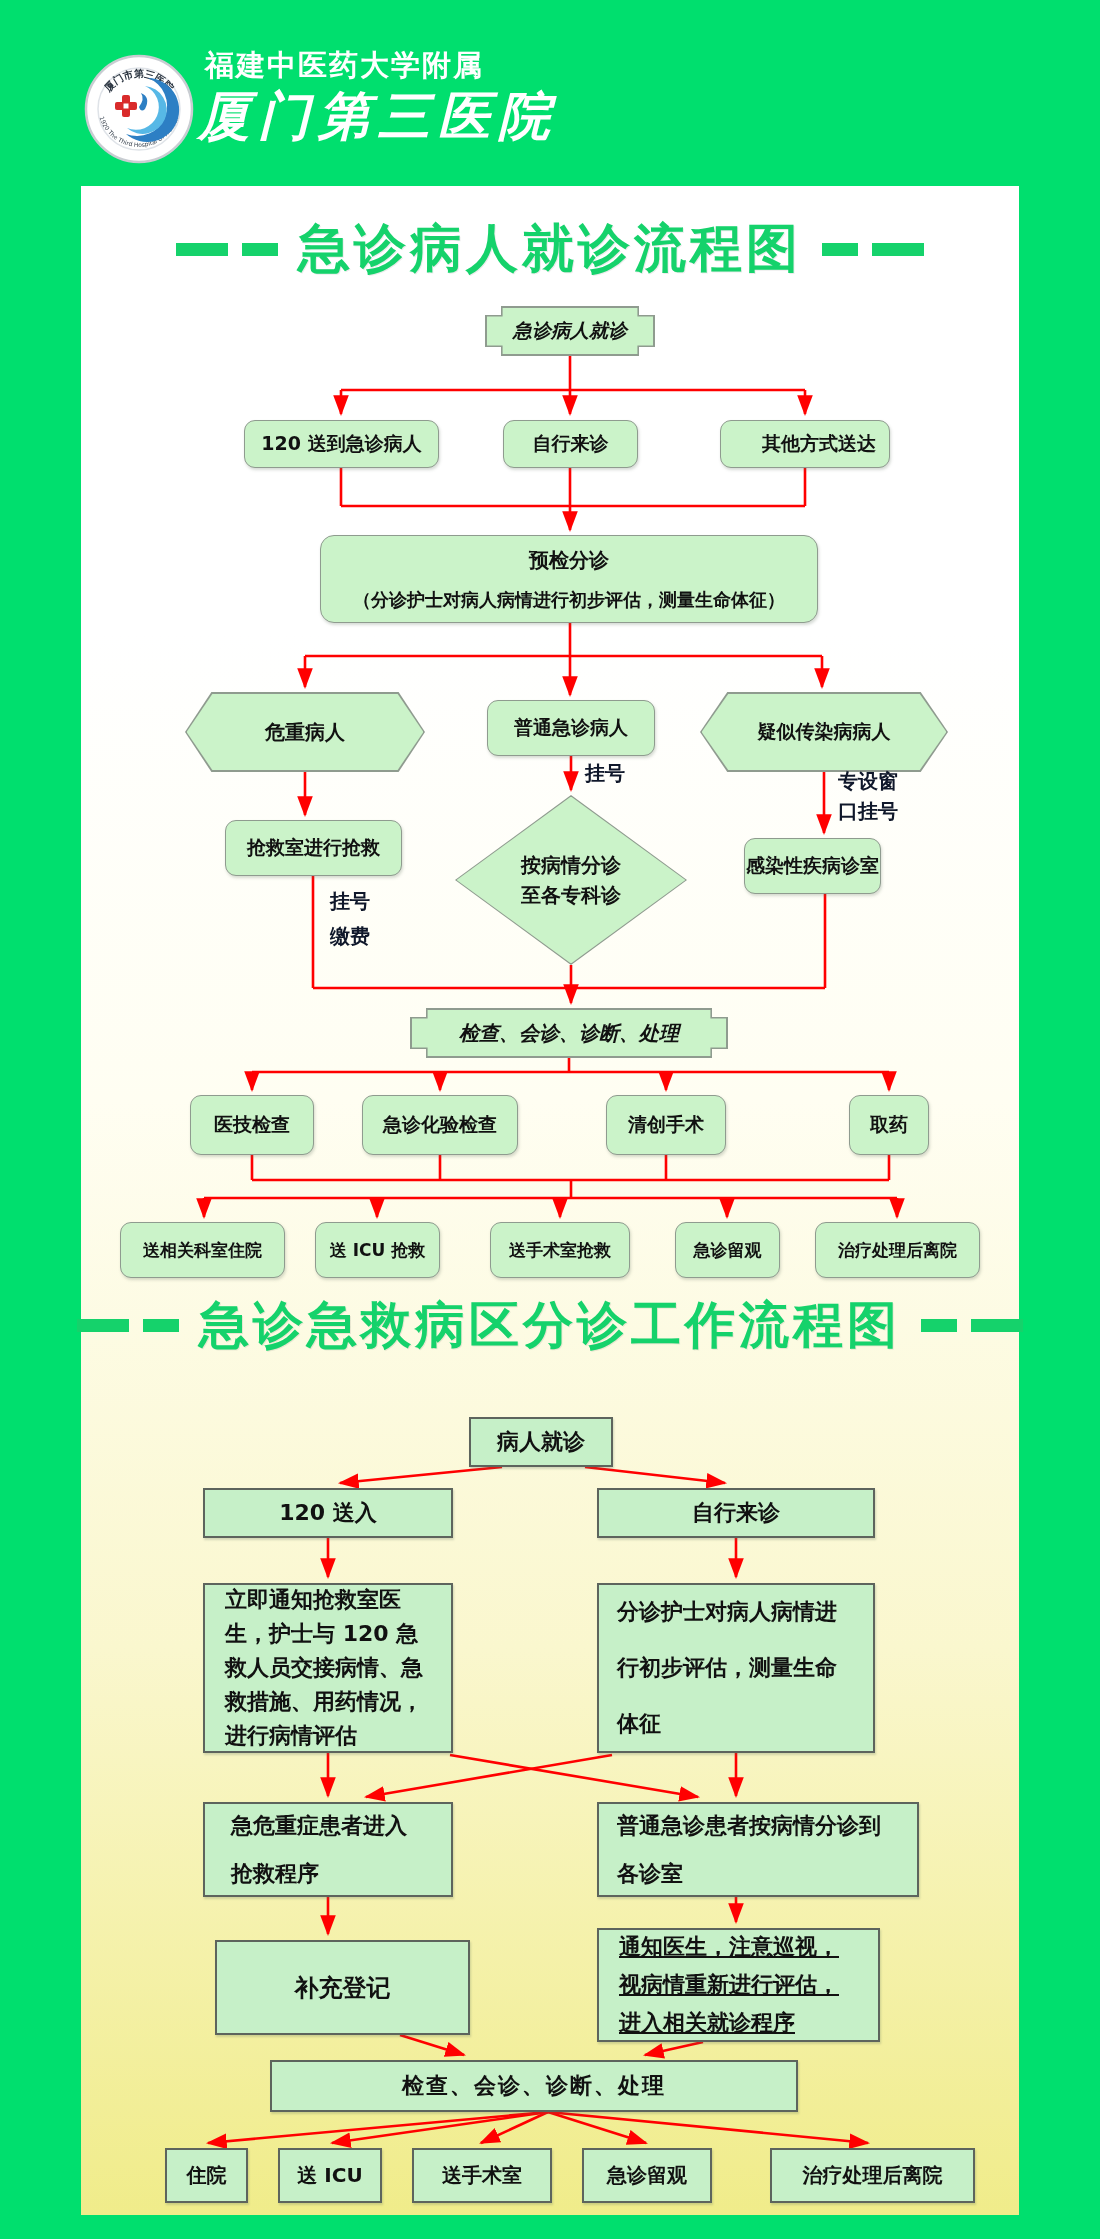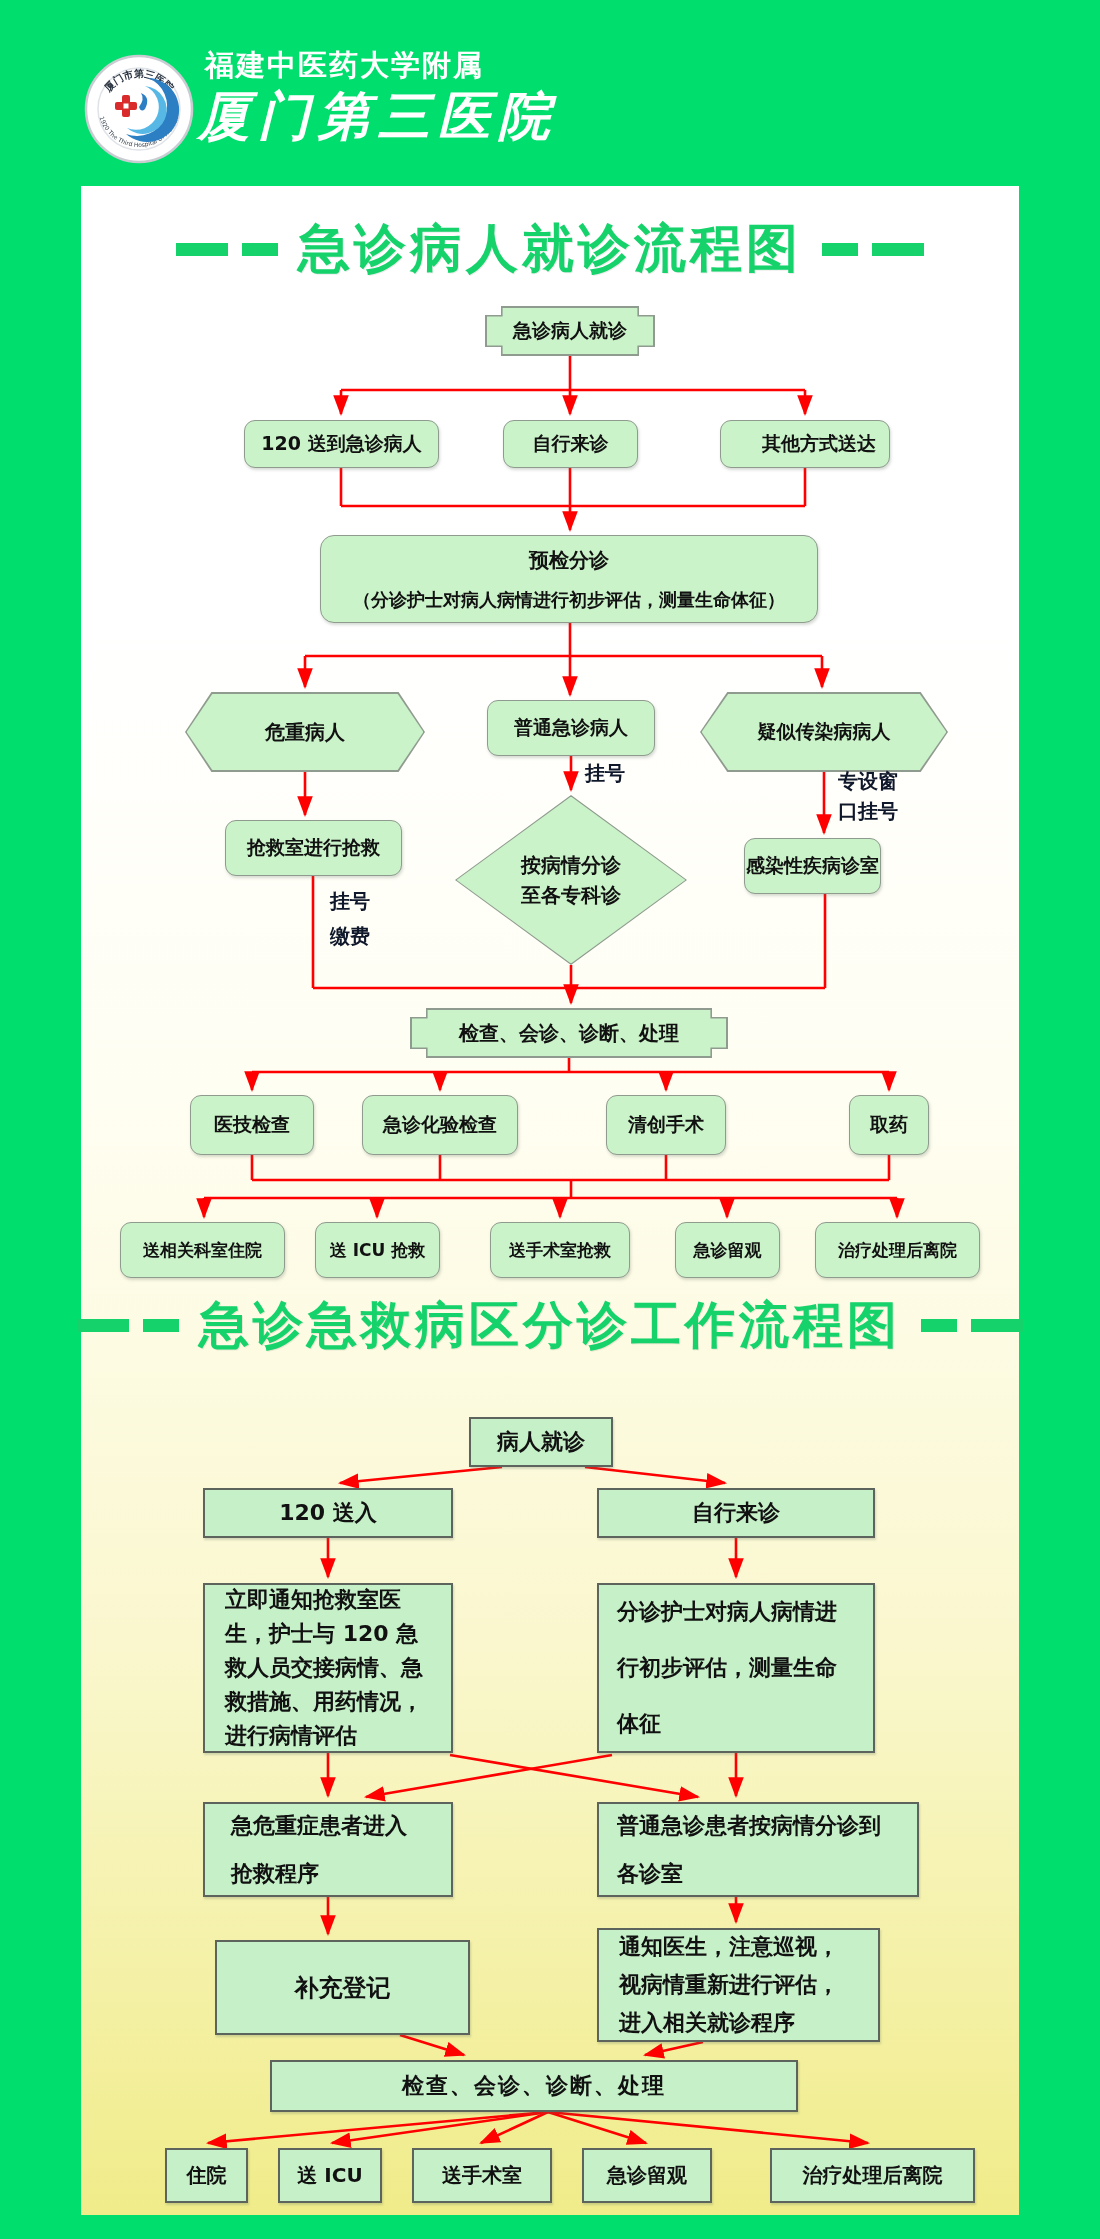--- a/index.html
+++ b/index.html
@@ -37,21 +37,21 @@
   
   .shapeO{position:absolute;z-index:3;}
   .shapeI{position:absolute;inset:1.6px;background:#cbf3c9;display:flex;flex-direction:column;
           align-items:center;justify-content:center;text-align:center;font-weight:700;color:#111;}
   .hexO,.hexI{clip-path:polygon(11% 0%,89% 0%,100% 50%,89% 100%,11% 100%,0% 50%);}
   .hexO{background:#8f9b8f;}
   .diaO,.diaI{clip-path:polygon(50% 0%,100% 50%,50% 100%,0% 50%);}
   .diaO{background:#8f9b8f;}
   .plqO,.plqI{clip-path:polygon(16px 0,calc(100% - 16px) 0,calc(100% - 16px) 9px,100% 9px,
               100% calc(100% - 9px),calc(100% - 16px) calc(100% - 9px),calc(100% - 16px) 100%,
-              16px 100%,16px calc(100% - 9px),0 calc(100% - 9px),0 9px,16px 9px);}
+              16px 100%,16px calc(100% - 9px),0 calc(100% - 9px),0 9px,16px 9px);font-style:italic;}
   .plqO{background:#8f9b8f;}
   
   #wires{position:absolute;left:0;top:0;z-index:2;pointer-events:none;}
 </style>
 </head>
 <body>
 
 <div id="poster">
 
   <div id="header">
@@ -288,21 +288,21 @@
   <div class="node box2" style="left:203px;top:1802px;width:250px;height:95px;font-size:22px;line-height:48px;align-items:flex-start;text-align:left;padding:0 26px;">
       <span>急危重症患者进入抢救程序</span>
     </div>
   <div class="node box2" style="left:597px;top:1802px;width:322px;height:95px;font-size:22px;line-height:48px;align-items:flex-start;text-align:left;padding:0 18px;">
       <span>普通急诊患者按病情分诊到各诊室</span>
     </div>
 
   <div class="node box2" style="left:215px;top:1940px;width:255px;height:95px;font-size:24px;">
       <span>补充登记</span>
     </div>
-  <div class="node box2" style="left:597px;top:1928px;width:283px;height:114px;font-size:22px;line-height:38px;align-items:flex-start;text-align:left;padding:0 20px;">
+  <div class="node box2" style="left:597px;top:1928px;width:283px;height:114px;font-size:22px;line-height:38px;align-items:flex-start;text-align:left;padding:0 20px;text-decoration:underline;">
       <span>通知医生，注意巡视，视病情重新进行评估，进入相关就诊程序</span>
     </div>
 
   <div class="node box2" style="left:270px;top:2060px;width:528px;height:52px;font-size:22px;letter-spacing:2px;">
       <span>检查、会诊、诊断、处理</span>
     </div>
 
   <div class="node box2" style="left:165px;top:2148px;width:83px;height:55px;font-size:20px;">
       <span>住院</span>
     </div>

